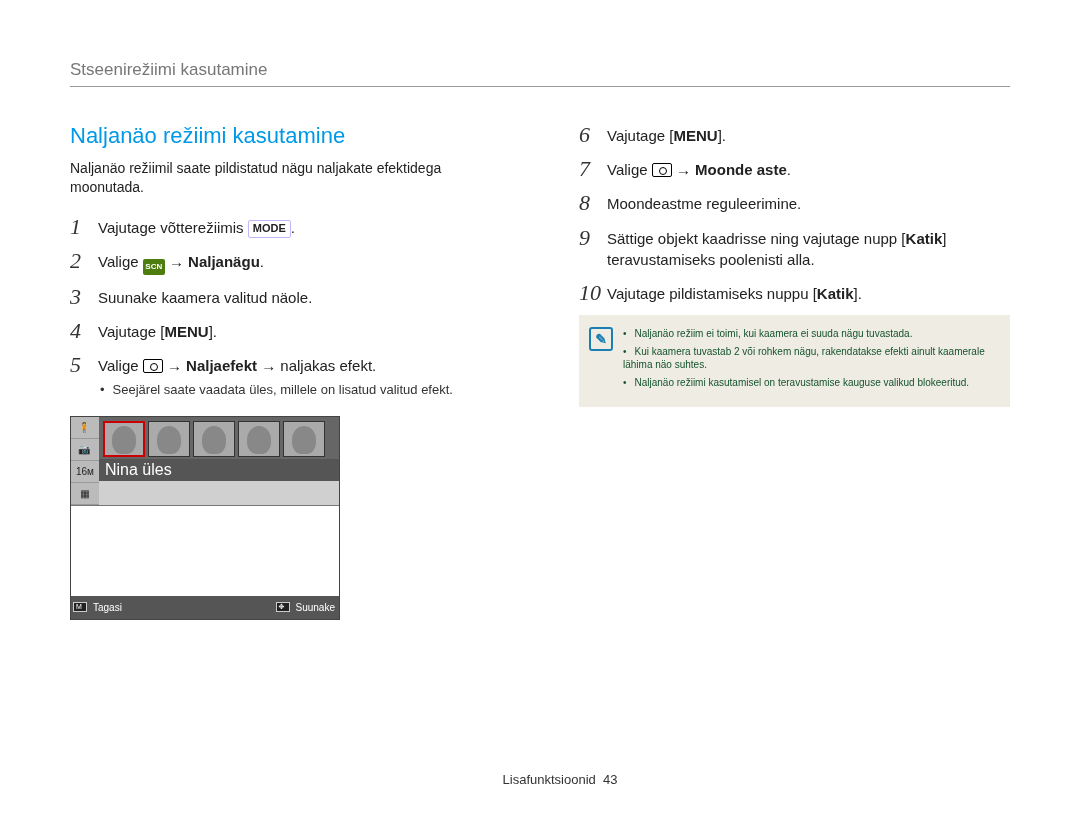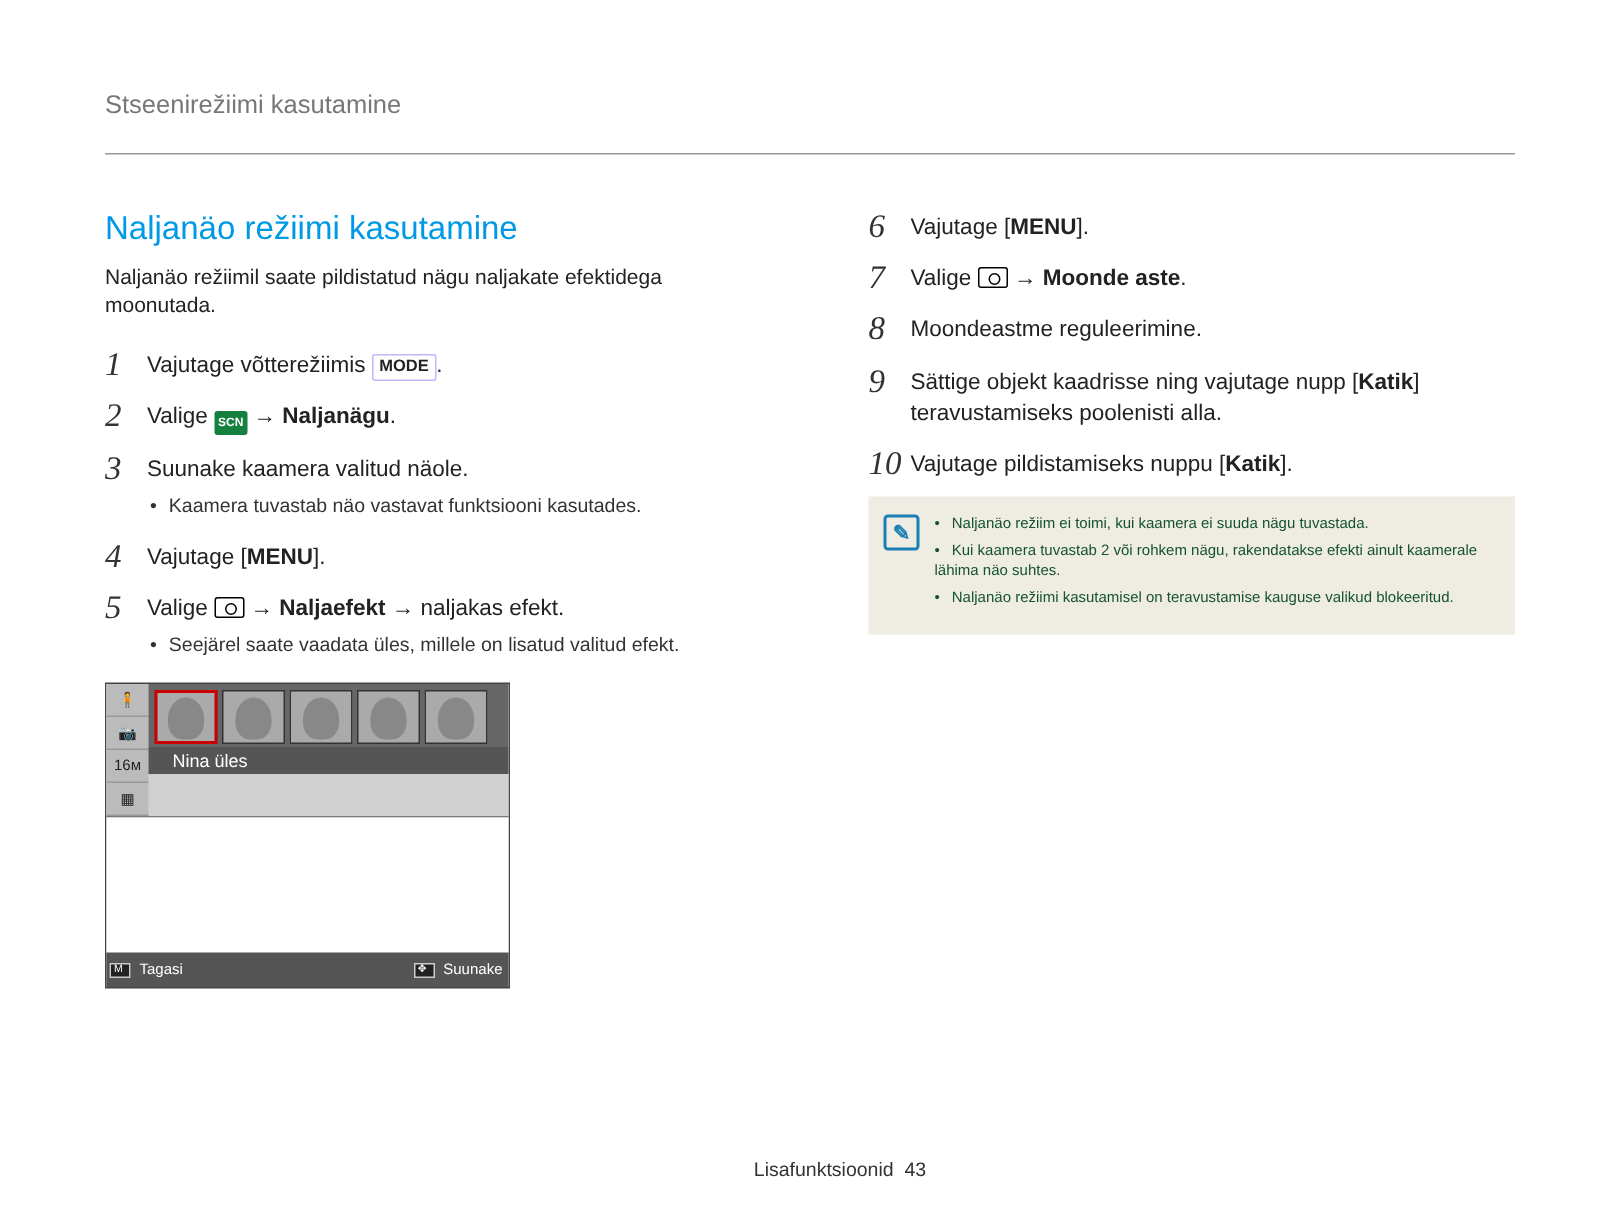--- a/index.html
+++ b/index.html
@@ -1,48 +1,48 @@
 <!DOCTYPE html>
 <html><head>
 <meta charset="utf-8">
 <style>
   * { box-sizing: border-box; margin: 0; padding: 0; }
   html, body { width: 1080px; height: 815px; background: #fff; font-family: Arial, Helvetica, sans-serif; color: #222; }
   .page { padding: 60px 70px 30px 70px; position: relative; height: 100%; }
-  .section-label { font-size: 17px; color: #777; margin-bottom: 22px; font-weight: 400; }
+  .section-label { font-size: 17px; color: #777; margin-bottom: 6px; font-weight: 400; }
   .hr { border: none; border-top: 1px solid #999; margin-bottom: 22px; }
   .cols { display: flex; gap: 78px; margin-top: 36px; }
   .col { width: 50%; }
   .subheading { color: #0099e6; font-size: 22px; font-weight: 400; margin-bottom: 10px; }
   .intro { font-size: 14px; color: #222; line-height: 1.35; margin-bottom: 18px; }
   ol.steps { list-style: none; }
   ol.steps > li { display: flex; align-items: flex-start; margin-bottom: 10px; }
   .num { font-family: Georgia, 'Times New Roman', serif; font-style: italic; font-size: 22px; color: #333; width: 28px; flex-shrink: 0; line-height: 1.1; }
   .step-body { flex: 1; font-size: 15px; line-height: 1.45; padding-top: 2px; }
   .step-body .sub { list-style: none; margin-top: 4px; }
   .step-body .sub li { font-size: 13px; color: #333; margin-bottom: 2px; padding-left: 2px; }
   .step-body .sub li::before { content: "•"; margin-right: 8px; }
   .icon-mode, .icon-menu { display: inline-block; border: 1px solid #c4b5fd; padding: 0 4px; font-size: 11px; font-weight: bold; vertical-align: 1px; border-radius: 2px; background:#fff; }
-  .icon-scn { display:inline-block; width:22px; height:16px; background:#15803d; color:#fff; font-size:8px; text-align:center; line-height:16px; border-radius:2px; vertical-align:-2px; font-weight:bold; }
+  .icon-scn { display:inline-block; width:22px; height:16px; background:#4d7c0f; color:#fff; font-size:8px; text-align:center; line-height:16px; border-radius:2px; vertical-align:-2px; font-weight:bold; }
   .icon-cam { display:inline-block; width:20px; height:14px; border:1px solid #000; border-radius:2px; position:relative; vertical-align:-2px; background:#fff; }
   .icon-cam::after { content:""; position:absolute; width:6px; height:6px; border:1px solid #000; border-radius:50%; left:6px; top:3px; }
   .arrow { font-family: Arial; }
   .bold { font-weight: bold; }
 
   
   .lcd { margin-top: 14px; width: 270px; border: 1px solid #444; background: #fff; }
   .lcd-top { display:flex; background:#d0d0d0; border-bottom:1px solid #777; }
   .lcd-side { width:28px; display:flex; flex-direction:column; }
   .lcd-side-icon { width:28px; height:22px; background:#bbb; border-bottom:1px solid #999; display:flex; align-items:center; justify-content:center; font-size:10px; }
   .lcd-right { flex:1; }
   .thumbs { display:flex; gap:3px; padding:4px 4px 2px 4px; background:#666; }
   .thumb { width:42px; height:36px; background:#aaa; border:1px solid #333; position:relative; overflow:hidden; }
   .thumb.sel { outline:2px solid #c00; outline-offset:-2px; }
   .face { position:absolute; inset:4px 8px 2px 8px; background:#888; border-radius:50% 50% 40% 40%; }
-  .caption { font-size:12px; color:#fff; background:#555; padding:2px 16px; }
+  .caption { font-size:16px; color:#fff; background:#555; padding:2px 6px; }
   .lcd-body { height:90px; background:#fff; }
   .lcd-foot { display:flex; font-size:10px; color:#fff; background:#555; }
   .lcd-foot span { padding:3px 2px; display:inline-flex; align-items:center; gap:4px; }
   .tiny-icon { display:inline-block; width:14px; height:10px; border:1px solid #ccc; background:#222; font-size:7px; text-align:center; line-height:10px; }
 
   .notebox { margin-top: 6px; background:#efece3; display:flex; padding:12px 14px 14px 10px; gap:10px; }
   .notebox .nicon { width:24px; height:24px; border:2px solid #1b7fb3; color:#1b7fb3; display:flex; align-items:center; justify-content:center; font-weight:bold; border-radius:3px; font-size:14px; flex-shrink:0; }
   .notebox ul { list-style:none; }
   .notebox li { font-size:10px; color:#14532d; line-height:1.35; margin-bottom:4px; }
   .notebox li::before { content:"•"; margin-right:8px; }
@@ -70,23 +70,20 @@
           <li>
             <div class="num">2</div>
             <div class="step-body">
               <div>Valige <span class="icon-scn">SCN</span> <span class="arrow">→</span> <span class="bold">Naljanägu</span>.</div>
             </div>
           </li>
           <li>
             <div class="num">3</div>
             <div class="step-body">
               <div>Suunake kaamera valitud näole.</div>
-              <ul class="sub">
-                <li>Kaamera tuvastab näo vastavat funktsiooni kasutades.</li>
-              </ul>
             </div>
           </li>
           <li>
             <div class="num">4</div>
             <div class="step-body">
               <div>Vajutage [<span class="bold">MENU</span>].</div>
             </div>
           </li>
           <li>
             <div class="num">5</div>

